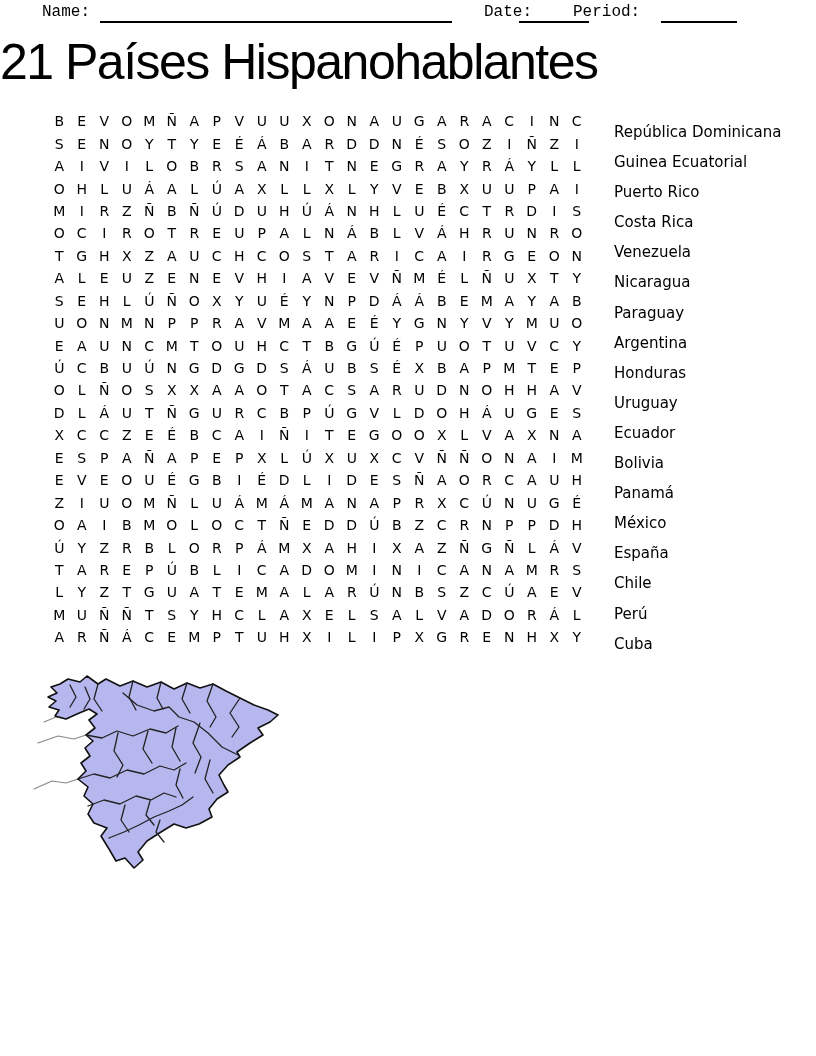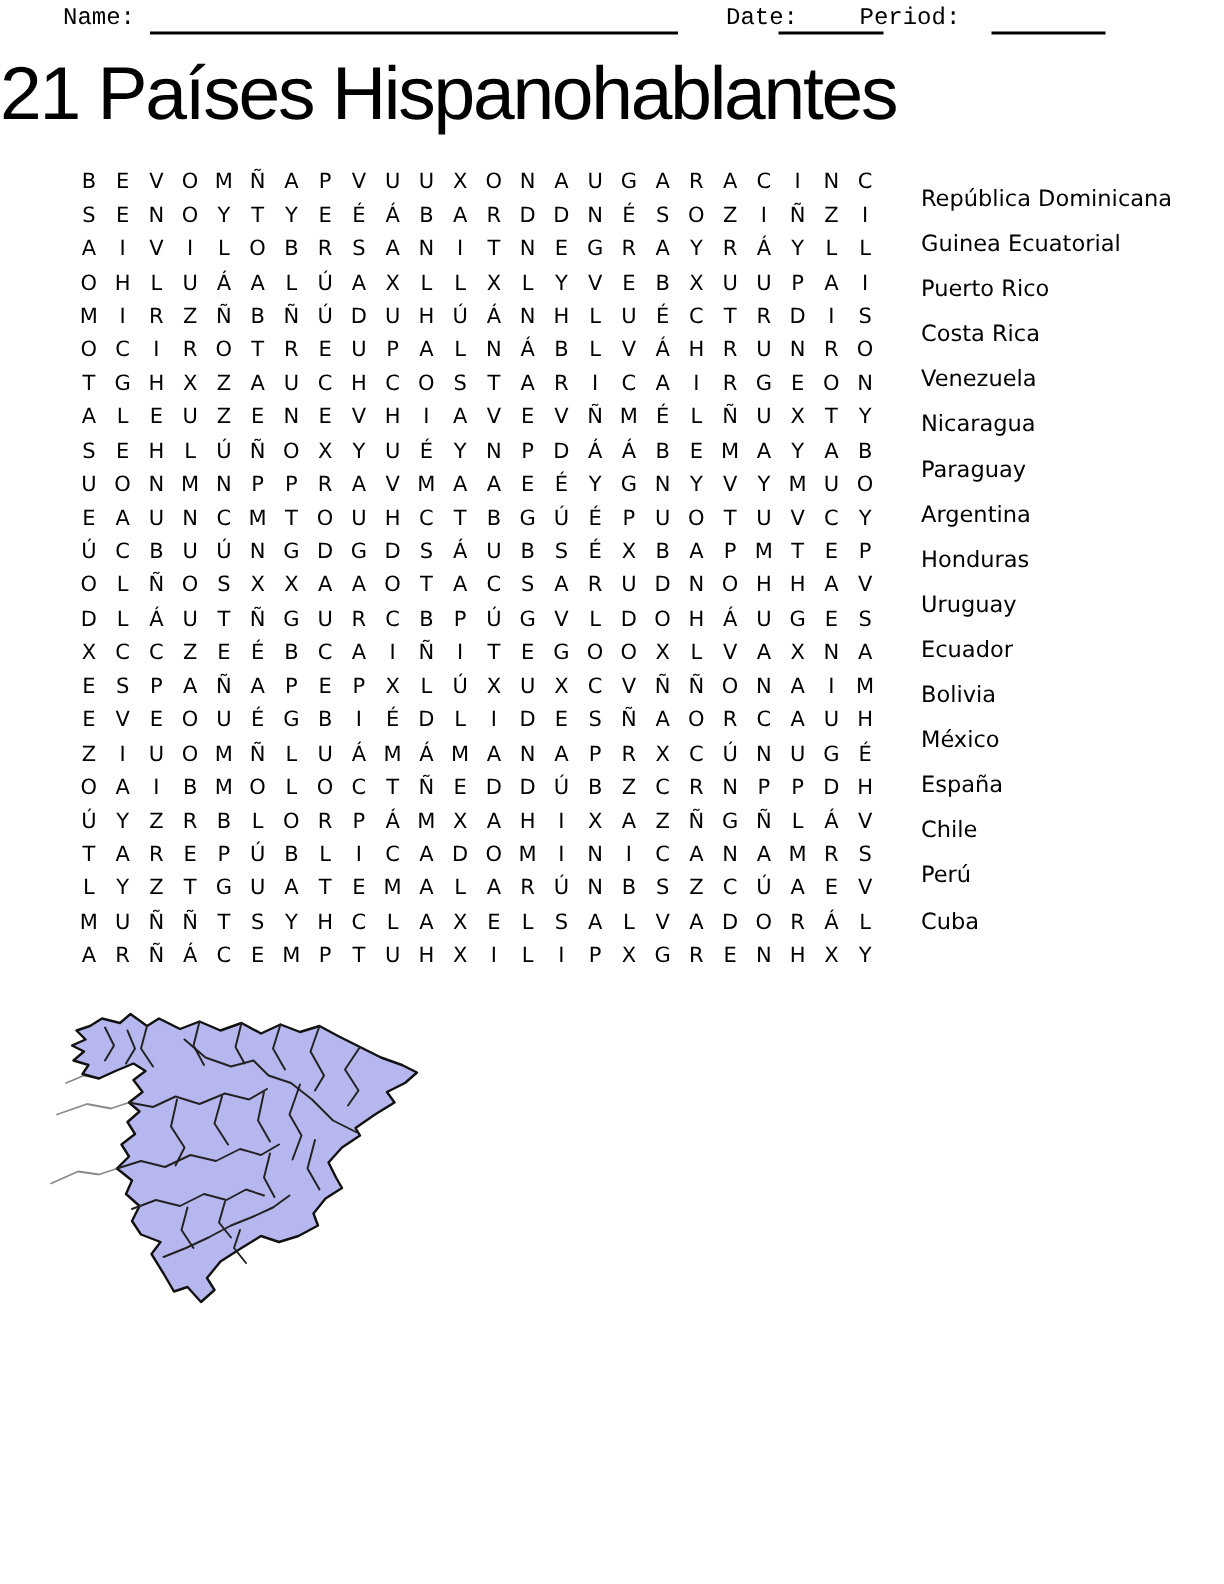--- a/index.html
+++ b/index.html
@@ -655,20 +655,21 @@
       <li>Puerto Rico</li>
       <li>Costa Rica</li>
       <li>Venezuela</li>
       <li>Nicaragua</li>
       <li>Paraguay</li>
       <li>Argentina</li>
       <li>Honduras</li>
       <li>Uruguay</li>
       <li>Ecuador</li>
       <li>Bolivia</li>
+      <li>Panamá</li>
       <li>México</li>
       <li>España</li>
       <li>Chile</li>
       <li>Perú</li>
       <li>Cuba</li>
     </ul>
 
   <svg id="map" width="270" height="230" viewBox="0 0 270 230" aria-hidden="true">
 
     <g class="map-gray" fill="none" stroke="#8a8a8a" stroke-width="1.2" stroke-linejoin="round" stroke-linecap="round">

